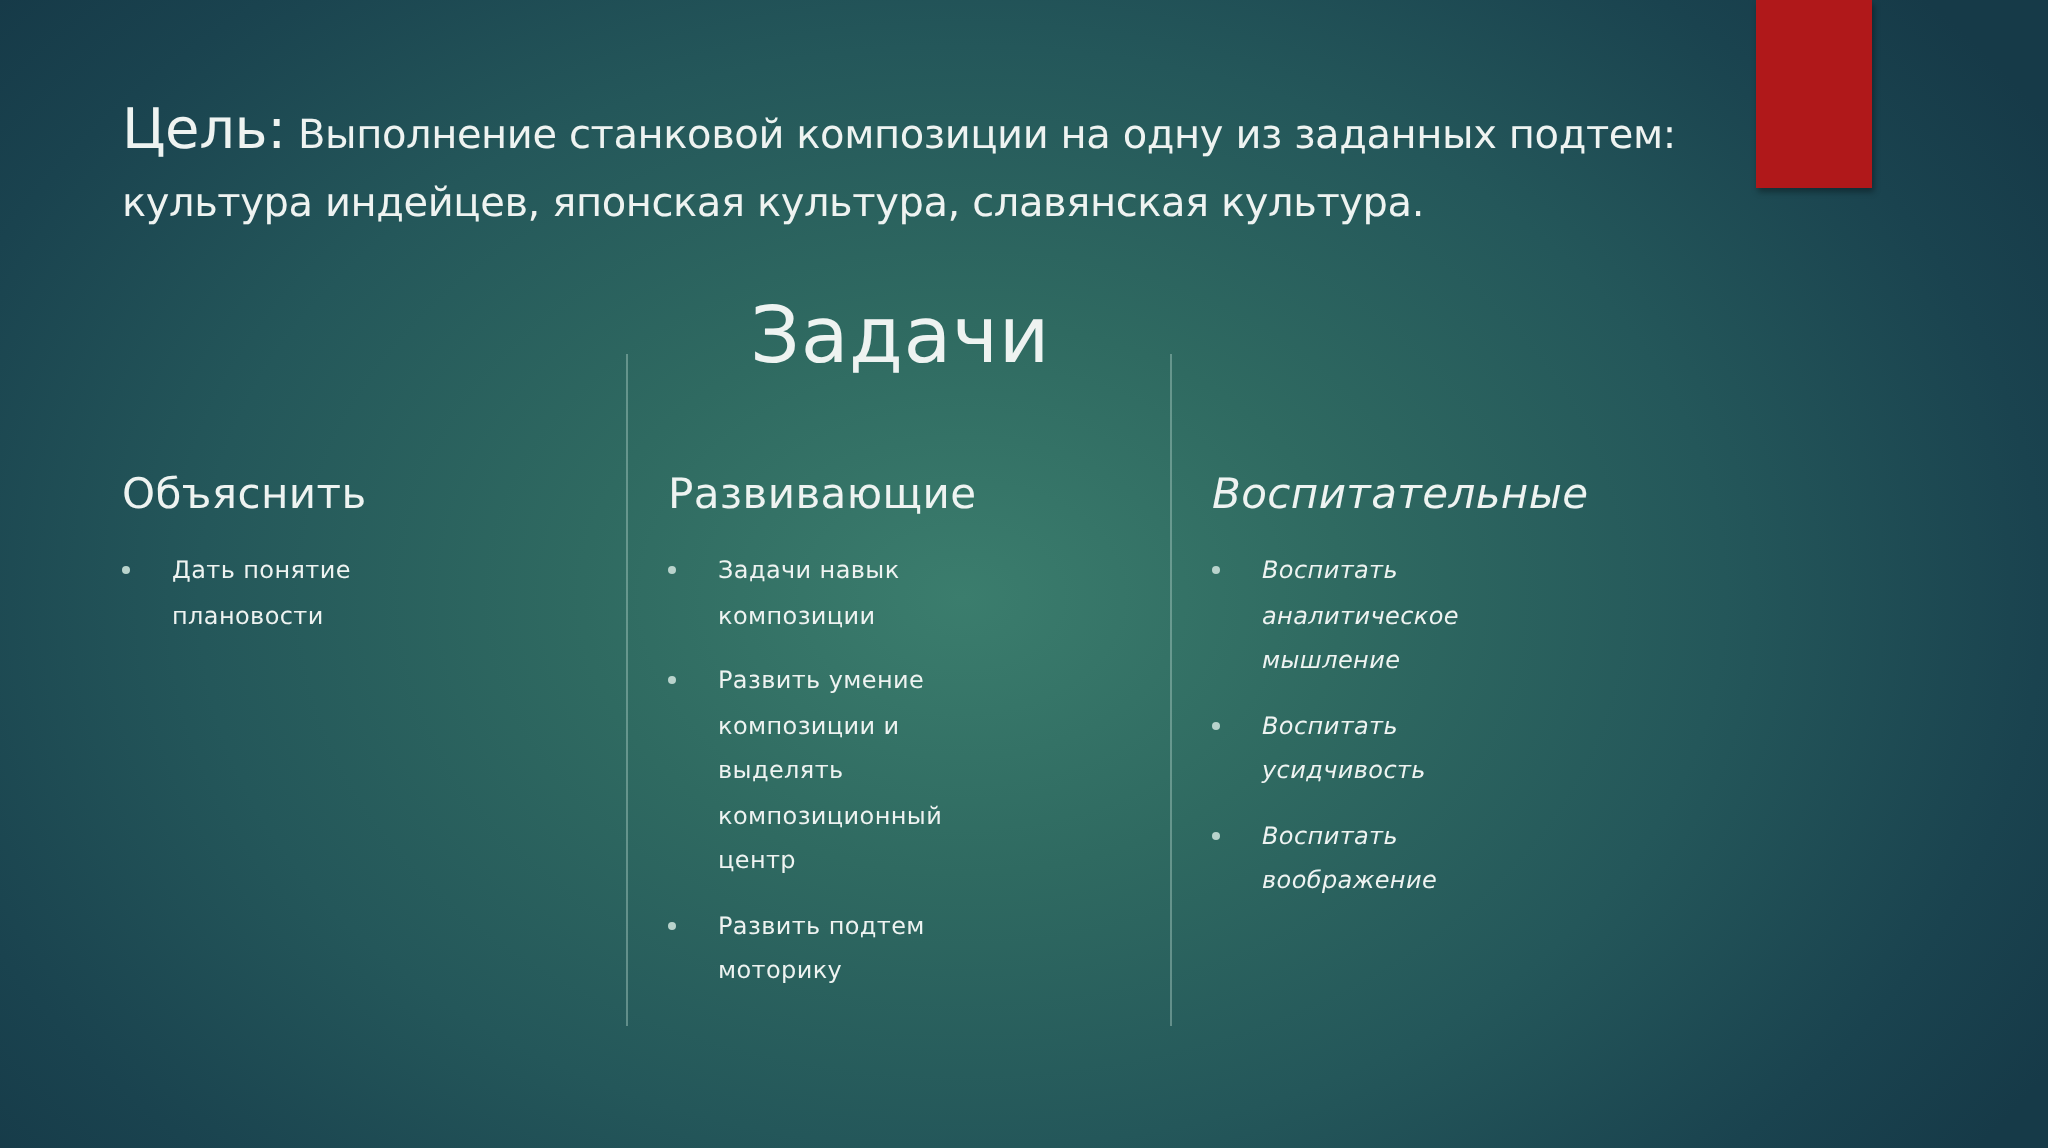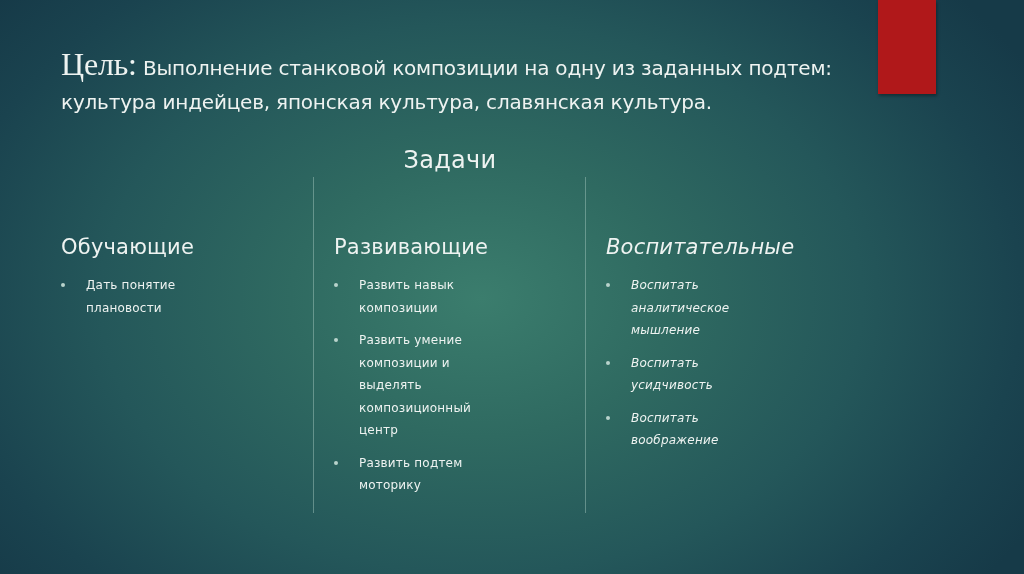--- a/index.html
+++ b/index.html
@@ -30,34 +30,33 @@
     }
     .goal {
       position: absolute;
       left: 61px;
       top: 48px;
       width: 800px;
       line-height: 33px;
       letter-spacing: -0.2px;
     }
     .goal-label {
-      font-size: 32px;
+      font-size: 28px;
       font-weight: normal;
-      font-family: Liberation Serif, serif;
     }
     .goal-text {
       font-size: 20px;
     }
     .tasks-title {
       position: absolute;
       left: 330px;
       top: 146px;
       width: 240px;
       text-align: center;
-      font-size: 24px;
+      font-size: 39px;
       font-weight: normal;
       letter-spacing: 0.3px;
     }
     .divider {
       position: absolute;
       top: 177px;
       width: 1px;
       height: 336px;
       background: rgba(170, 205, 195, 0.45);
     }
@@ -114,36 +113,36 @@
   <div class="goal">
     <span class="goal-label">Цель:</span><span class="goal-text"> Выполнение станковой композиции на одну из заданных подтем: культура индейцев, японская культура, славянская культура.</span>
   </div>
 
   <div class="tasks-title">Задачи</div>
 
   <div class="divider d1"></div>
   <div class="divider d2"></div>
 
   <div class="col c1">
-    <div class="col-heading">Обучающие</div>
+    <div class="col-heading">Объяснить</div>
     <ul>
       <li>
         <span class="bullet"></span>
         <span class="item-text">Дать понятие
 плановости</span>
       </li>
     </ul>
   </div>
 
   <div class="col c2">
     <div class="col-heading">Развивающие</div>
     <ul>
       <li>
         <span class="bullet"></span>
-        <span class="item-text">Развить навык
+        <span class="item-text">Задачи навык
 композиции</span>
       </li>
       <li>
         <span class="bullet"></span>
         <span class="item-text">Развить умение
 композиции и
 выделять
 композиционный
 центр</span>
       </li>

